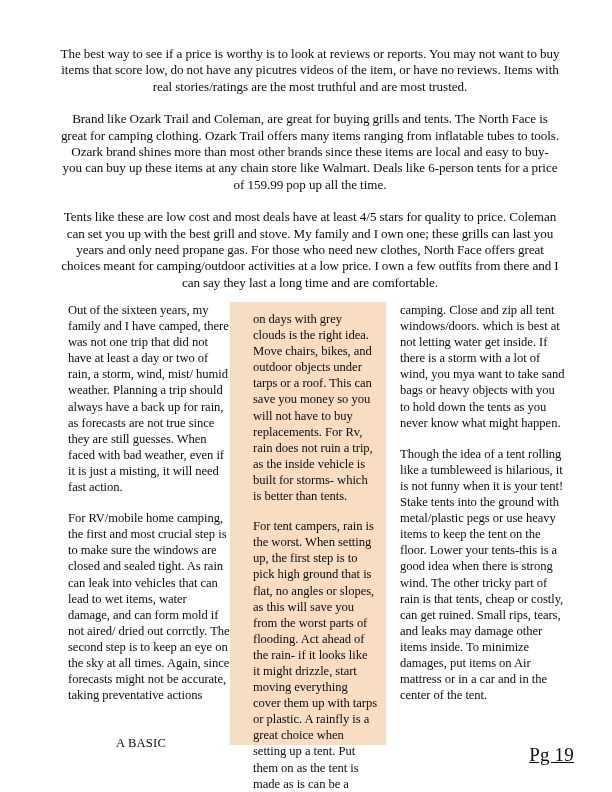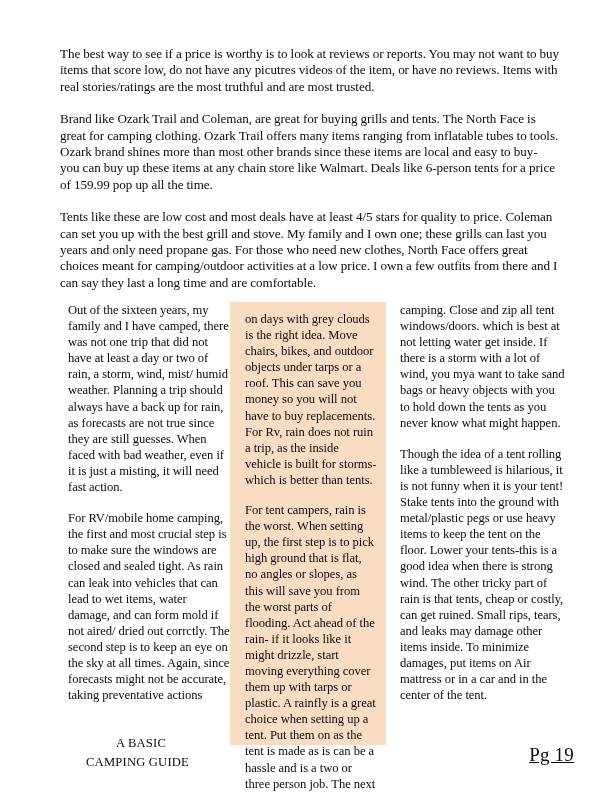--- a/index.html
+++ b/index.html
@@ -28,21 +28,21 @@
   .intro {
     position: absolute;
     left: 60px;
     top: 46px;
     width: 500px;
   }
   .intro p {
     margin: 0 0 16px 0;
     font-size: 13.1px;
     line-height: 16.4px;
-    text-align: left;
+    text-align: center;
     letter-spacing: -0.05px;
     word-spacing: -0.1px;
   }
   .intro p:last-child { margin-bottom: 0; }
 
   
   .section-heading-wrap {
     position: absolute;
     left: 57px;
     top: 271px;
@@ -106,21 +106,21 @@
   .col p:last-child { margin-bottom: 0; }
 
   .col-1 {
     left: 68px;
     width: 163px;
   }
   .col-2 {
     left: 230px;
     width: 156px;
     background: #f8ddc2;
-    padding: 9px 9px 0 15px;
+    padding: 9px 9px 0 23px;
     box-sizing: border-box;
     height: 443px;
   }
   .col-2 p { margin-bottom: 14px; }
   .col-3 {
     left: 400px;
     width: 165px;
   }
 
   
@@ -184,18 +184,17 @@
     <div class="col col-3">
       <p>camping. Close and zip all tent windows/doors. which is best at not letting water get inside. If there is a storm with a lot of wind, you mya want to take sand bags or heavy objects with you to hold down the tents as you never know what might happen.</p>
       <p>Though the idea of a tent rolling like a tumbleweed is hilarious, it is not funny when it is your tent! Stake tents into the ground with metal/plastic pegs or use heavy items to keep the tent on the floor. Lower your tents-this is a good idea when there is strong wind. The other tricky part of rain is that tents, cheap or costly, can get ruined. Small rips, tears, and leaks may damage other items inside. To minimize damages, put items on Air mattress or in a car and in the center of the tent.</p>
     </div>
 
   </div>
 
   <div class="footer">
     <div class="footer-title">
       <span class="line-1">A BASIC</span>
-      <span class="line-2">CAMPING GUIDE</span>
     </div>
     <div class="footer-page">Pg 19</div>
   </div>
 
 </div>
 
 </body></html>

